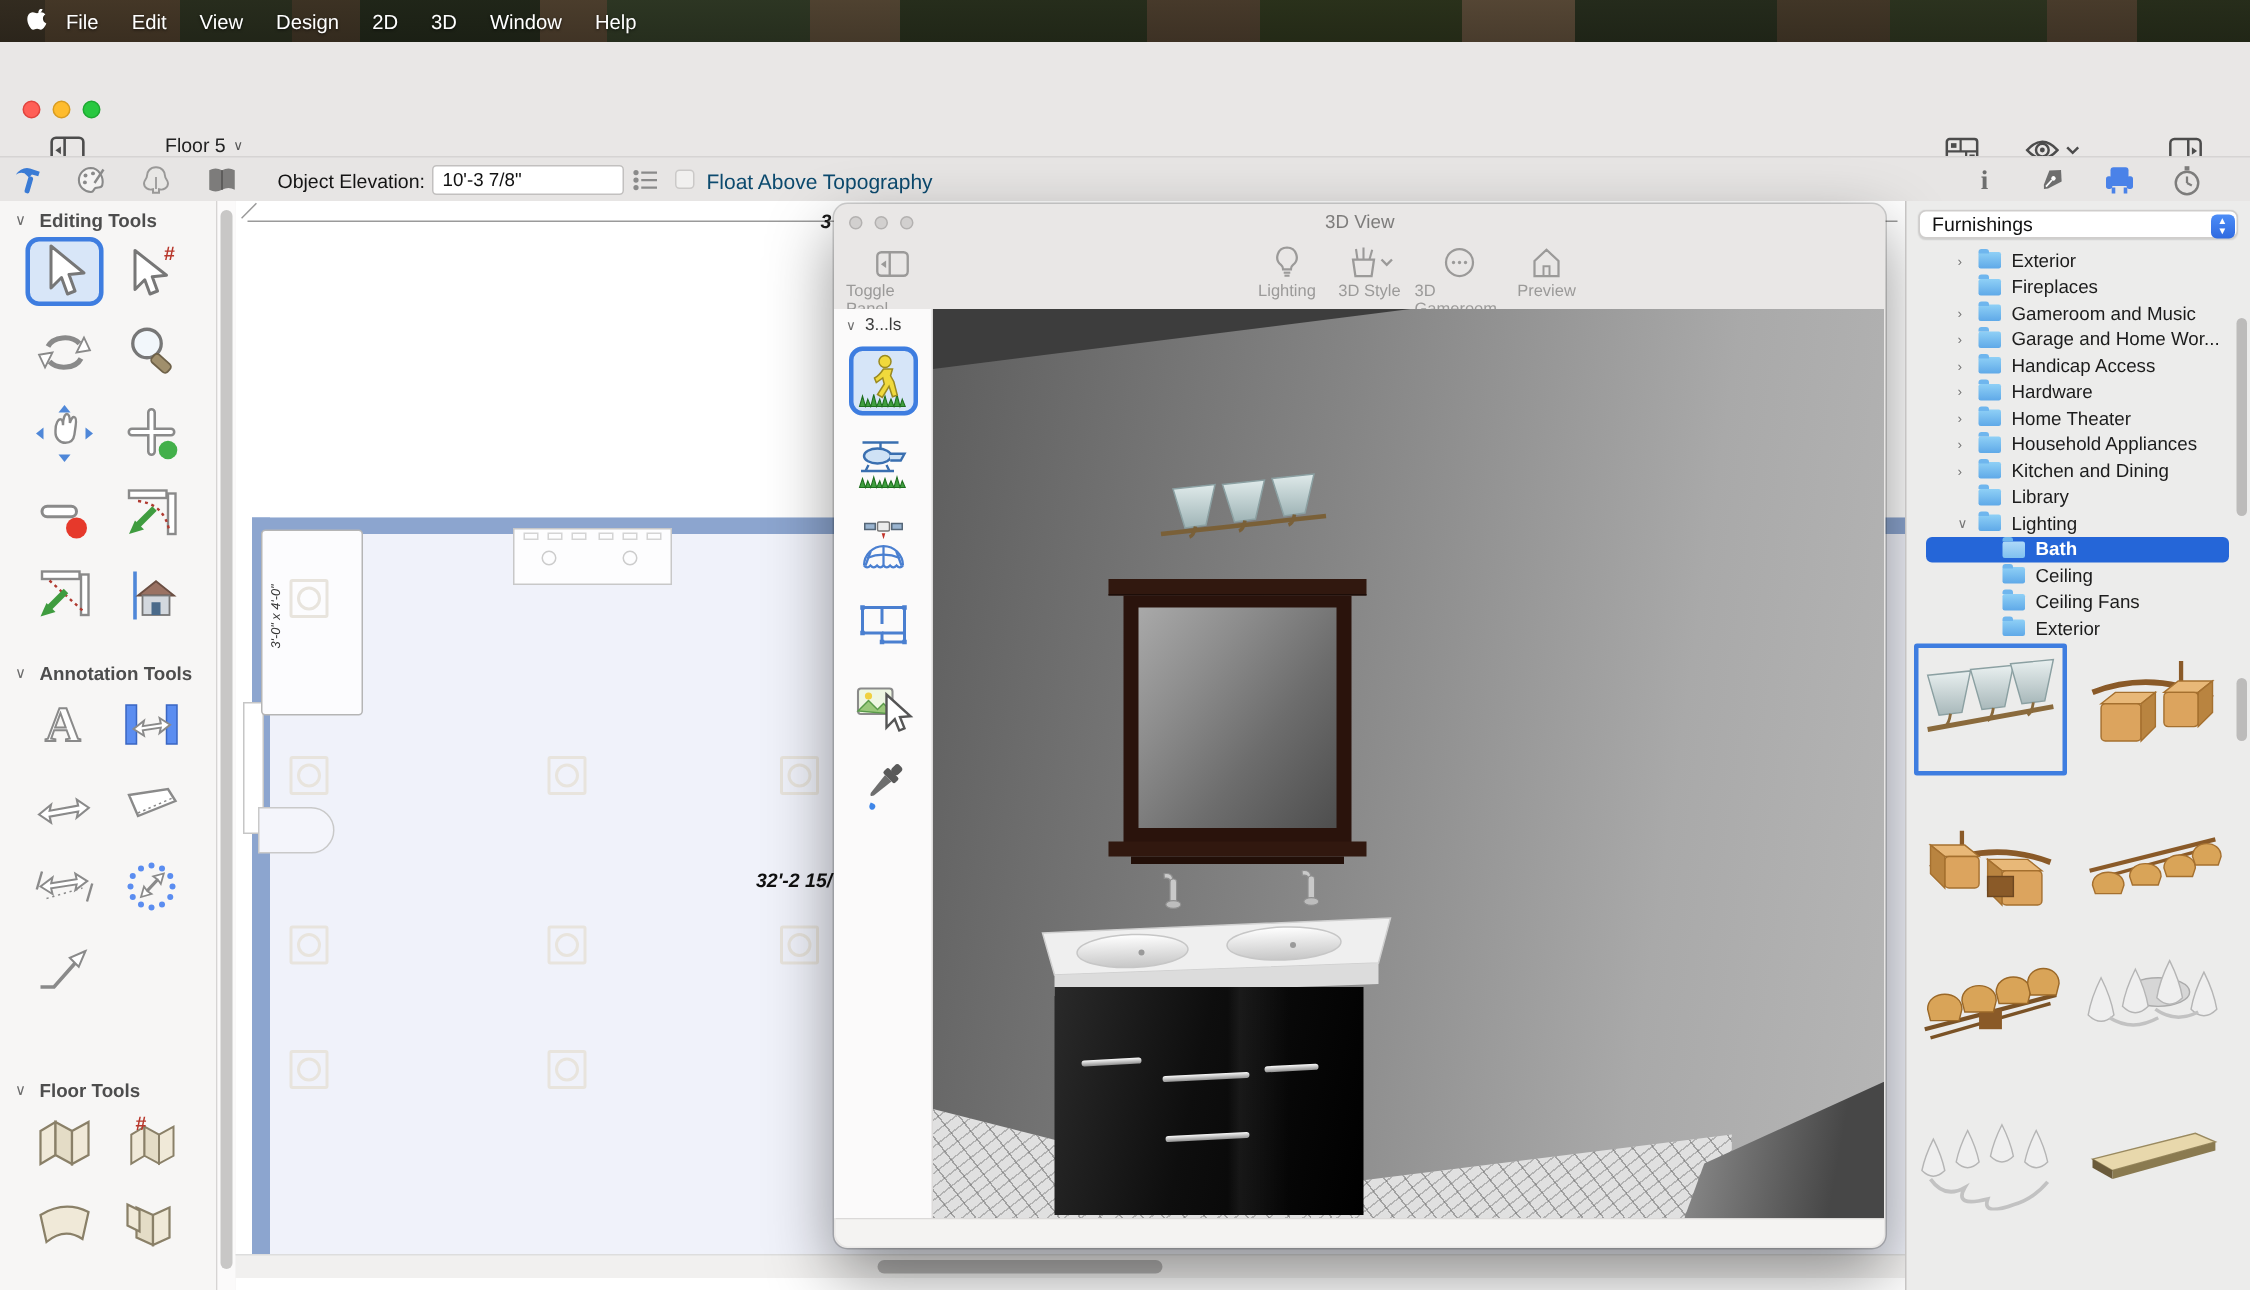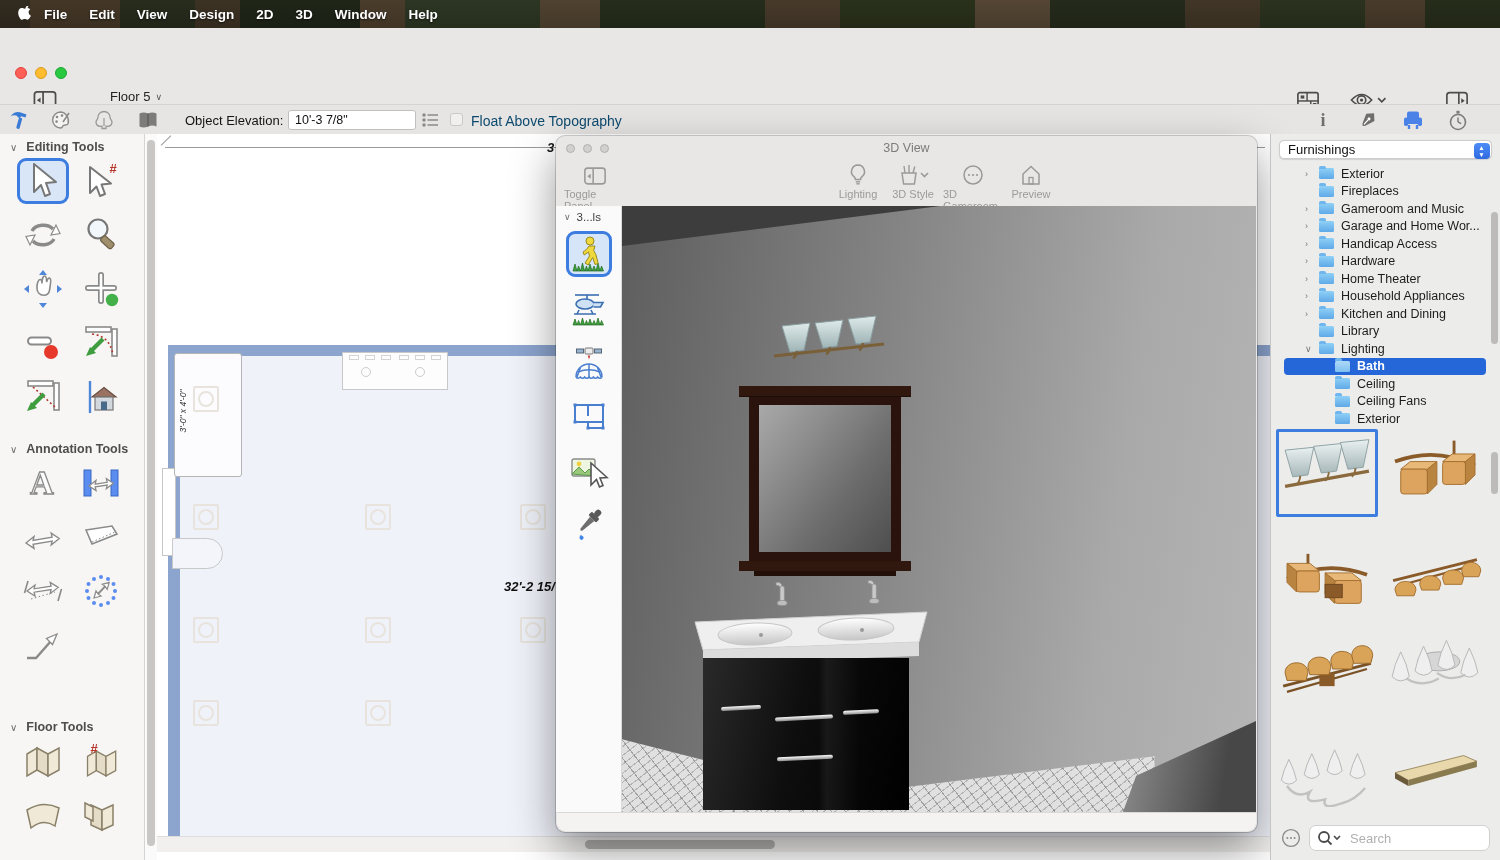--- a/index.html
+++ b/index.html
@@ -9,21 +9,21 @@
   
   .menubar{position:absolute;left:0;top:0;width:1500px;height:28px;display:flex;align-items:center;
     color:#fff;font-size:13.5px;text-shadow:0 1px 2px rgba(0,0,0,.65);
     background:
       linear-gradient(rgba(20,24,14,.25),rgba(10,12,6,.35)),
       linear-gradient(90deg,#3d3226 0 2%,#54412f 2% 8%,#2e3322 8% 13%,#4a3b2b 13% 16%,#242a1c 16% 24%,#5d4936 24% 27%,#35402a 27% 36%,#63503c 36% 40%,#2c3420 40% 51%,#584534 51% 56%,#31391f 56% 65%,#6a5541 65% 70%,#2a3120 70% 79%,#50402f 79% 84%,#333b24 84% 91%,#5a4735 91% 95%,#2d341f 95% 100%)}
   .apple{margin-left:18px;display:flex;align-items:center}
   .mitem{padding:0 11px;font-weight:700}
   .mitem:first-of-type{margin-left:138px}
   .mitem~.mitem{font-weight:400}
-  .menubar .mitem{font-weight:700}
+  .menubar .mitem{font-weight:400}
 
   
   .chrome{position:absolute;left:0;top:28px;width:1500px;height:106px;background:#e9e7e6;border-bottom:1px solid #c8c6c5}
   .tl{position:absolute;top:39px;left:15px;display:flex;gap:8px}
   .tl i{width:12px;height:12px;border-radius:50%;display:block}
   .tl .r{background:#ff5f57;border:.5px solid #e0443e}
   .tl .y{background:#febc2e;border:.5px solid #d89c22}
   .tl .g{background:#28c840;border:.5px solid #1ea832}
   .wtitle{position:absolute;left:0;right:0;top:36px;display:flex;justify-content:center;align-items:center;gap:6px;
     font-size:13px;font-weight:700;color:#343434}
@@ -908,29 +908,13 @@
     <div class="thumb">
       <svg width="96" height="80" viewBox="0 0 100 84">
           <polygon points="8,48 80,30 94,36 22,56" fill="#e8d8ac" stroke="#9a8a60" stroke-width="1"></polygon>
           <polygon points="8,48 22,56 22,62 8,54" fill="#6a5a3a"></polygon>
           <polygon points="22,56 94,36 94,42 22,62" fill="#8a7a50"></polygon>
         </svg>
     </div>
   </div>
   <div class="pscroll"></div>
 
-  <div class="libsearch">
-    <svg width="20" height="20" viewBox="0 0 20 20">
-        <circle cx="10" cy="10" r="8.4" fill="none" stroke="#8a8a8a" stroke-width="1.4"></circle>
-        <circle cx="6.4" cy="10" r="1" fill="#8a8a8a"></circle>
-        <circle cx="10" cy="10" r="1" fill="#8a8a8a"></circle>
-        <circle cx="13.6" cy="10" r="1" fill="#8a8a8a"></circle>
-      </svg>
-    <div class="searchwrap">
-      <svg width="26" height="17" viewBox="0 0 26 17">
-          <circle cx="7" cy="7" r="5" fill="none" stroke="#4a4a4a" stroke-width="1.8"></circle>
-          <line x1="10.6" y1="10.6" x2="14.5" y2="14.5" stroke="#4a4a4a" stroke-width="1.8"></line>
-          <path d="M17 6 l3 3 3-3" fill="none" stroke="#4a4a4a" stroke-width="1.6"></path>
-        </svg>
-      <input placeholder="Search" style="">
-    </div>
-  </div>
 </div>
 
 </body></html>

